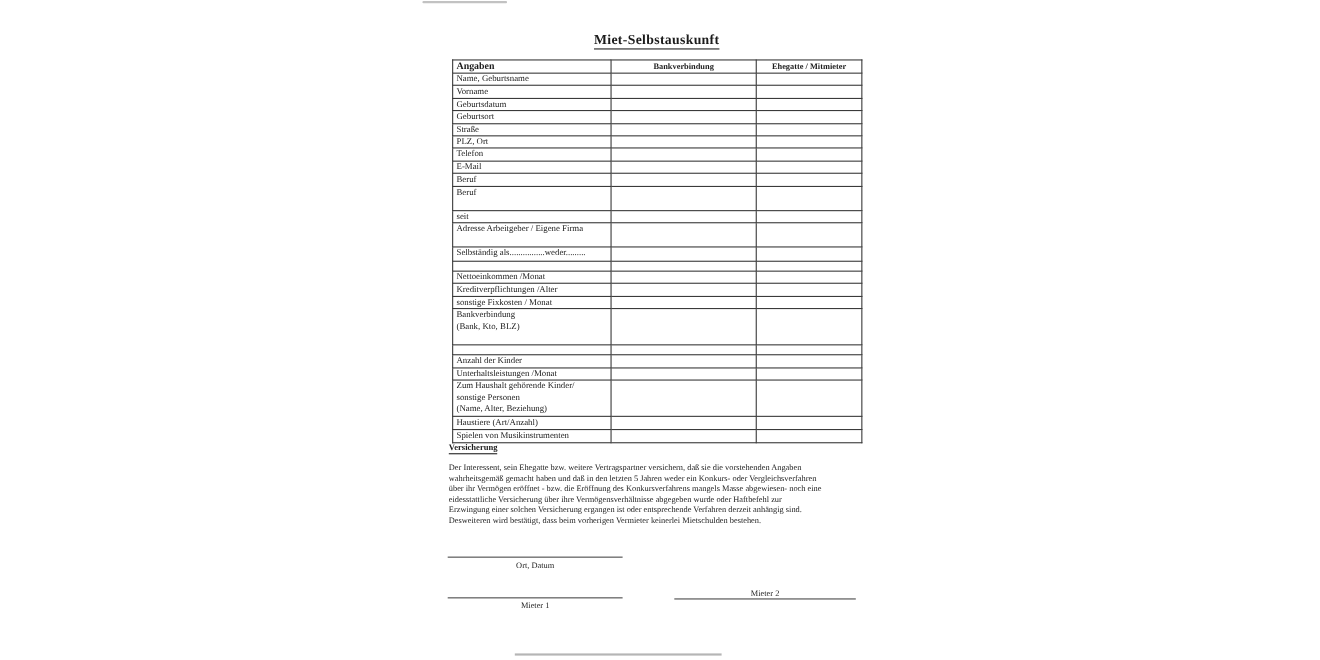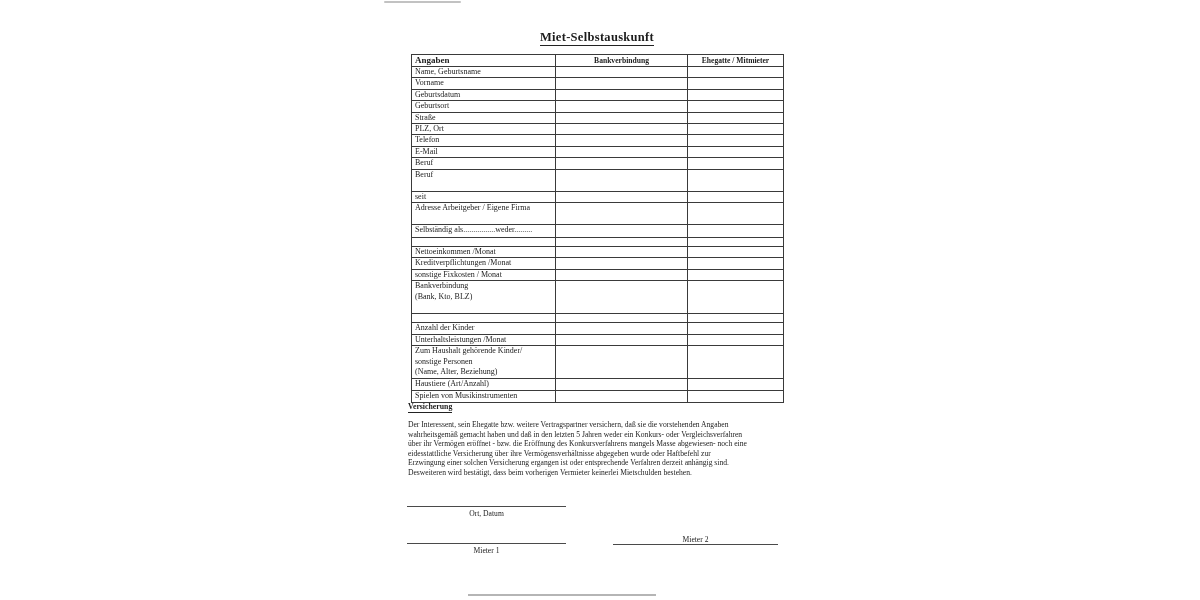--- a/index.html
+++ b/index.html
@@ -146,21 +146,21 @@
             <td></td>
             <td></td>
             <td></td>
           </tr>
           <tr class="r-single">
             <td>Nettoeinkommen /Monat</td>
             <td></td>
             <td></td>
           </tr>
           <tr class="r-single">
-            <td>Kreditverpflichtungen /Monat</td>
+            <td>Kreditverpflichtungen /Alter</td>
             <td></td>
             <td></td>
           </tr>
           <tr class="r-single">
             <td>sonstige Fixkosten / Monat</td>
             <td></td>
             <td></td>
           </tr>
           <tr class="r-triple">
             <td>Bankverbindung

